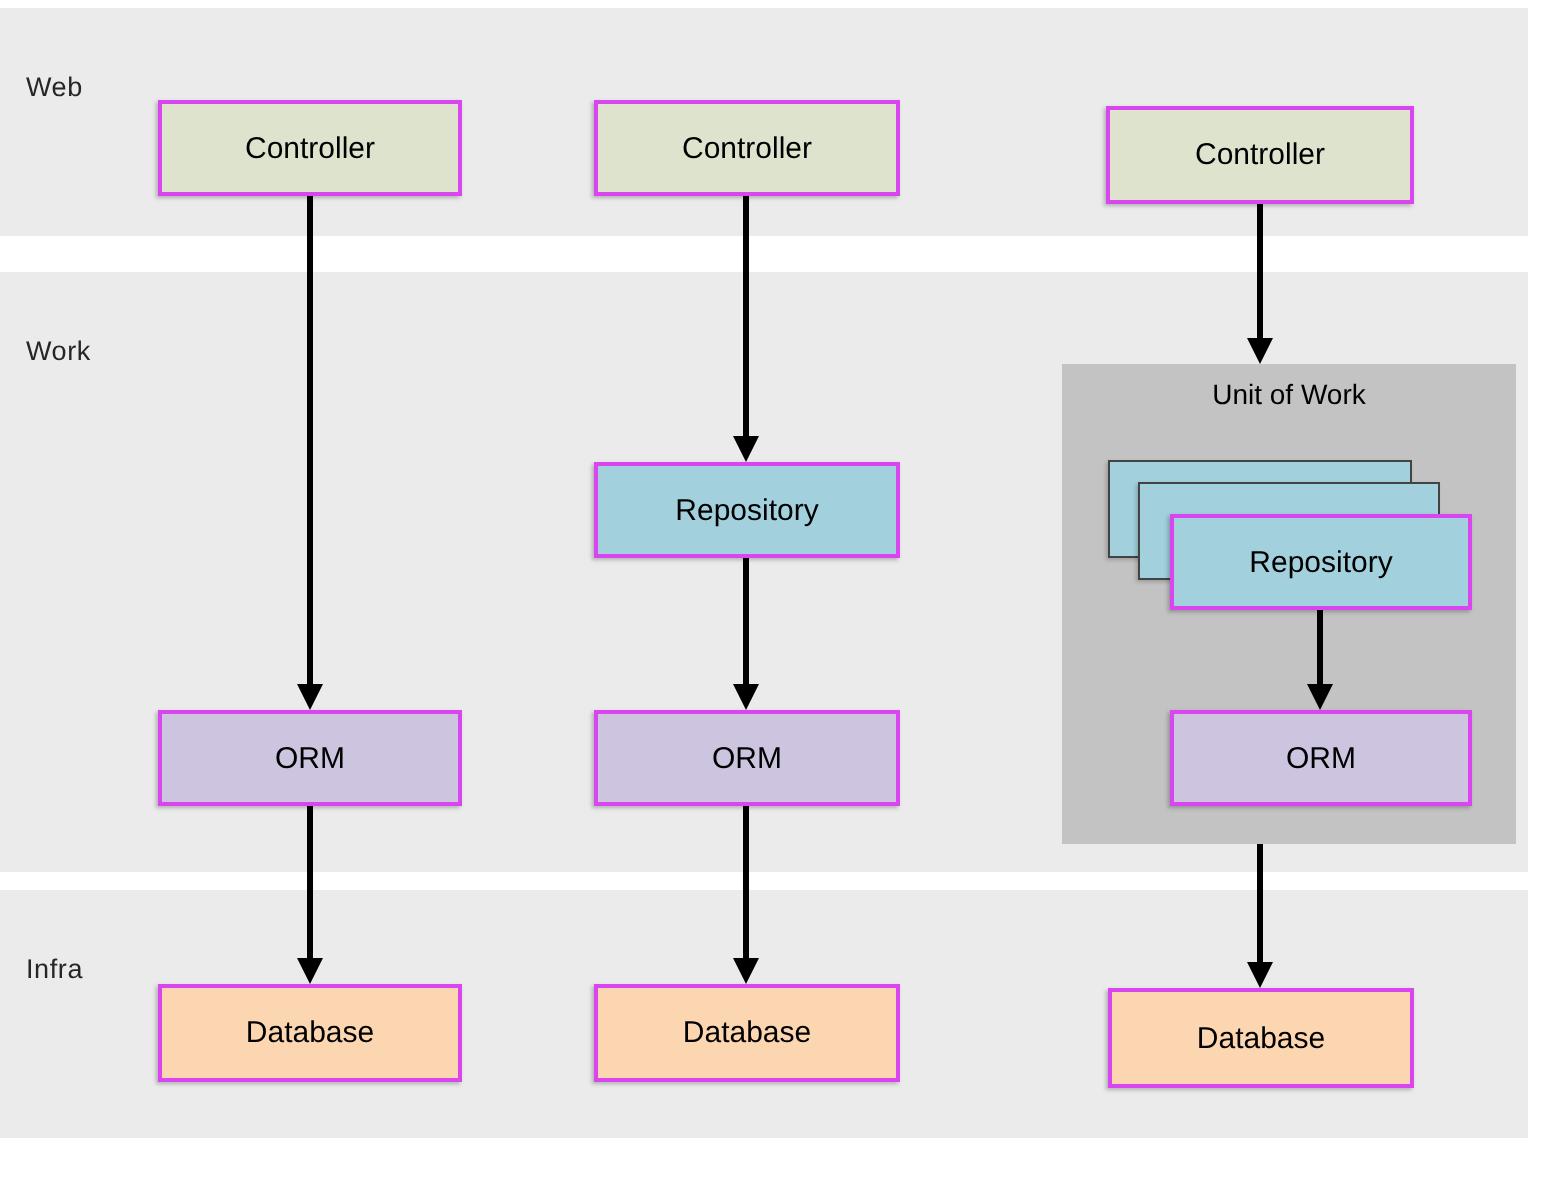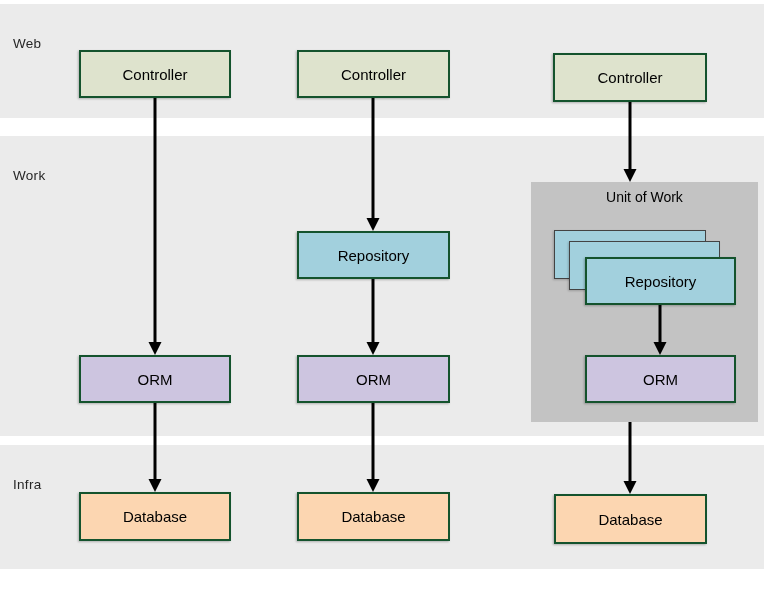--- a/index.html
+++ b/index.html
@@ -29,21 +29,21 @@
   }
   #band-web   { top: 4px;   height: 114px; }
   #band-core  { top: 136px; height: 300px; }
   #band-infra { top: 445px; height: 124px; }
 
   .node {
     position: absolute;
     display: flex;
     align-items: center;
     justify-content: center;
-    border: 2px solid #14532d;
+    border: 2px solid #d946ef;
     font-size: 15px;
     color: #000000;
     box-shadow: -1px 1px 2px rgba(0,0,0,0.25);
     z-index: 3;
   }
   .uow-container {
     position: absolute;
     left: 531px;
     top: 182px;
     width: 227px;

